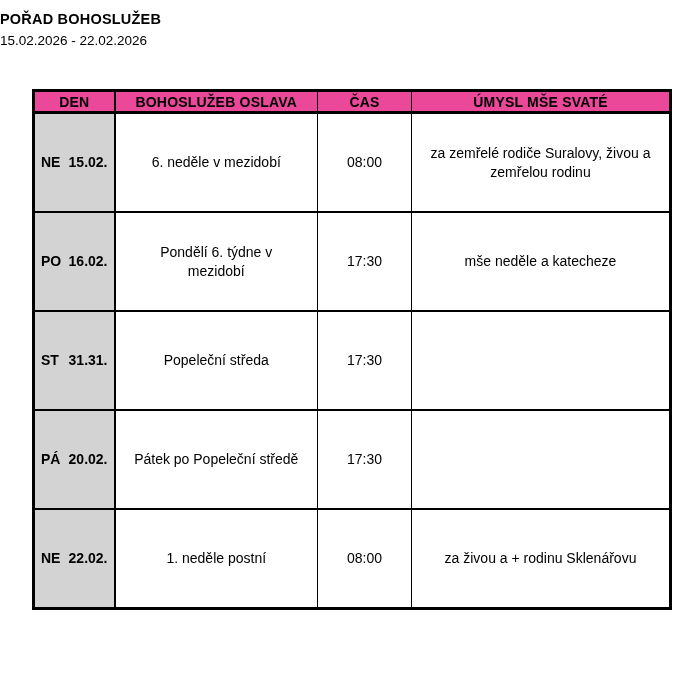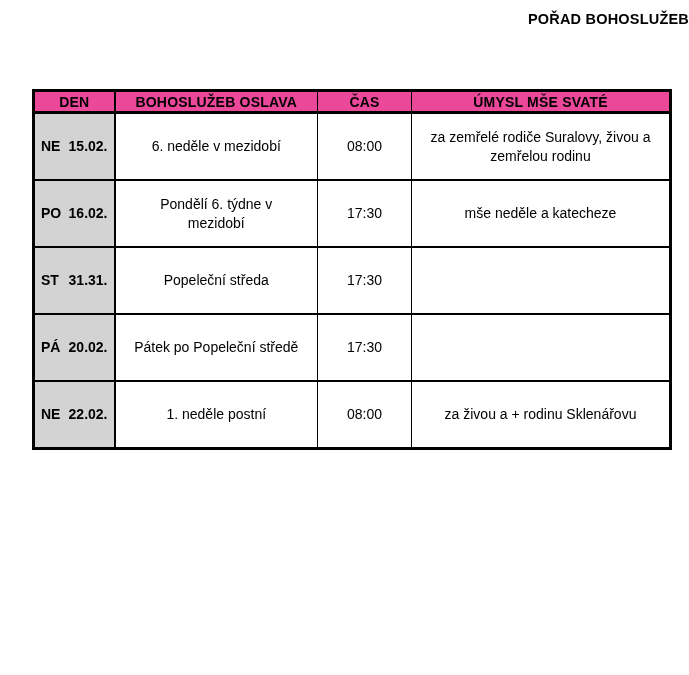--- a/index.html
+++ b/index.html
@@ -9,21 +9,21 @@
   }
   body {
     width: 689px;
     height: 675px;
     position: relative;
     font-family: "Liberation Sans", sans-serif;
     color: #000000;
     overflow: hidden;
   }
   .titles {
-    text-align: right;
+    text-align: left;
     padding-top: 9px;
   }
   .title-main, .title-church {
     font-weight: bold;
     font-size: 14.5px;
     line-height: 21px;
     letter-spacing: 0.2px;
   }
   .title-dates {
     font-size: 13.5px;
@@ -59,36 +59,37 @@
     text-align: center;
     vertical-align: middle;
     height: 65px;
     padding: 0 3px;
     line-height: 19px;
   }
   td.day {
     background: #d3d3d3;
     font-weight: bold;
     border-right: 2px solid #000000;
-    padding: 0 6px;
+    padding: 16px 6px;
   }
   td.day .day-wrap {
     display: flex;
     justify-content: space-between;
     align-items: center;
   }
   td.oslava, td.umysl {
     white-space: pre-line;
   }
 </style>
 </head>
 <body>
 
 <div class="titles">
   <div class="title-main">POŘAD BOHOSLUŽEB</div>
+  <div class="title-dates">15.02.2026 - 22.02.2026</div>
 </div>
 
 <table class="schedule">
   <colgroup>
     <col style="width:81px">
     <col style="width:203px">
     <col style="width:94px">
     <col style="width:259px">
   </colgroup>
   <thead>

